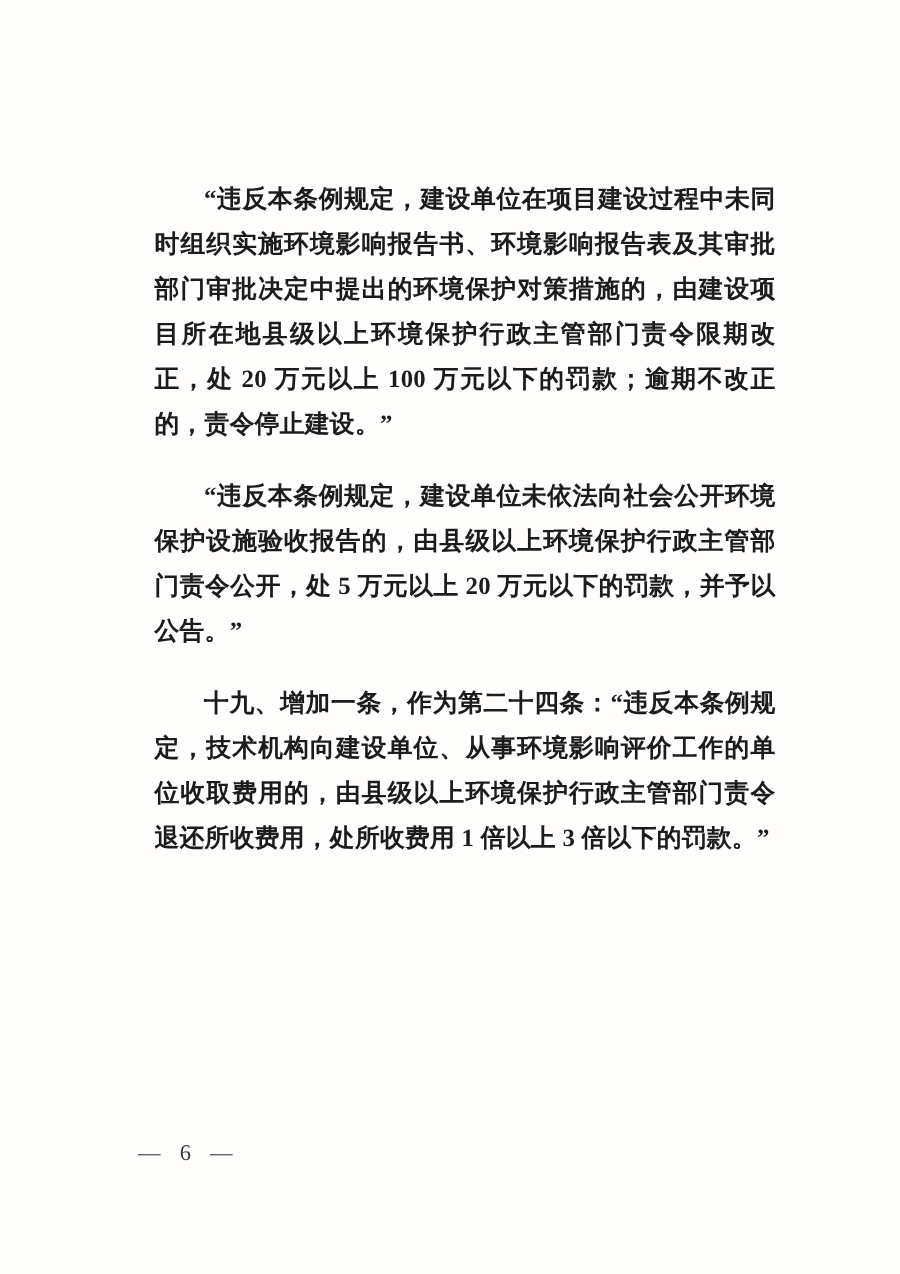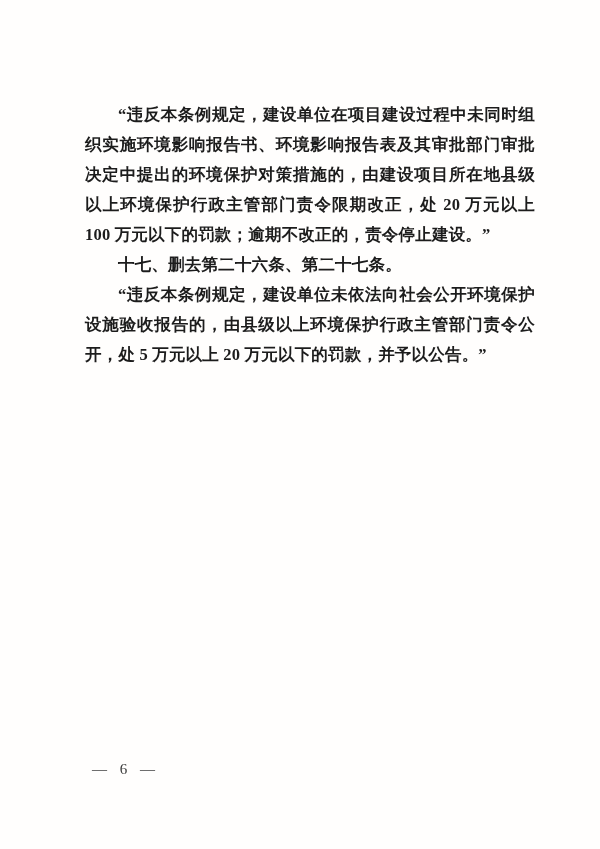--- a/index.html
+++ b/index.html
@@ -18,21 +18,21 @@
     font-family: "Liberation Serif", "DejaVu Serif", serif;
     color: #1c1c1c;
   }
   .body-text {
     position: absolute;
     left: 85px;
     top: 100px;
     width: 450px;
   }
   .para {
-    margin: 0;
+    margin: 18px;
     font-size: 16.5px;
     line-height: 30px;
     font-weight: 600;
     text-align: justify;
     text-justify: inter-character;
     text-indent: 2em;
     letter-spacing: 0.2px;
   }
   .footer {
     position: absolute;
@@ -45,19 +45,19 @@
     word-spacing: 7px;
     letter-spacing: 1px;
   }
 </style>
 </head>
 <body>
 
 <div class="page">
   <div class="body-text">
     <p class="para">“违反本条例规定，建设单位在项目建设过程中未同时组织实施环境影响报告书、环境影响报告表及其审批部门审批决定中提出的环境保护对策措施的，由建设项目所在地县级以上环境保护行政主管部门责令限期改正，处 20 万元以上 100 万元以下的罚款；逾期不改正的，责令停止建设。”</p>
-    <p class="para">十七、删去第二十六条、第二十七条。</p>
     <p class="para">“违反本条例规定，建设单位未依法向社会公开环境保护设施验收报告的，由县级以上环境保护行政主管部门责令公开，处 5 万元以上 20 万元以下的罚款，并予以公告。”</p>
+    <p class="para">十九、增加一条，作为第二十四条：“违反本条例规定，技术机构向建设单位、从事环境影响评价工作的单位收取费用的，由县级以上环境保护行政主管部门责令退还所收费用，处所收费用 1 倍以上 3 倍以下的罚款。”</p>
   </div>
   <div class="footer">
     <span>— 6 —</span>
   </div>
 </div>
 
 </body></html>

